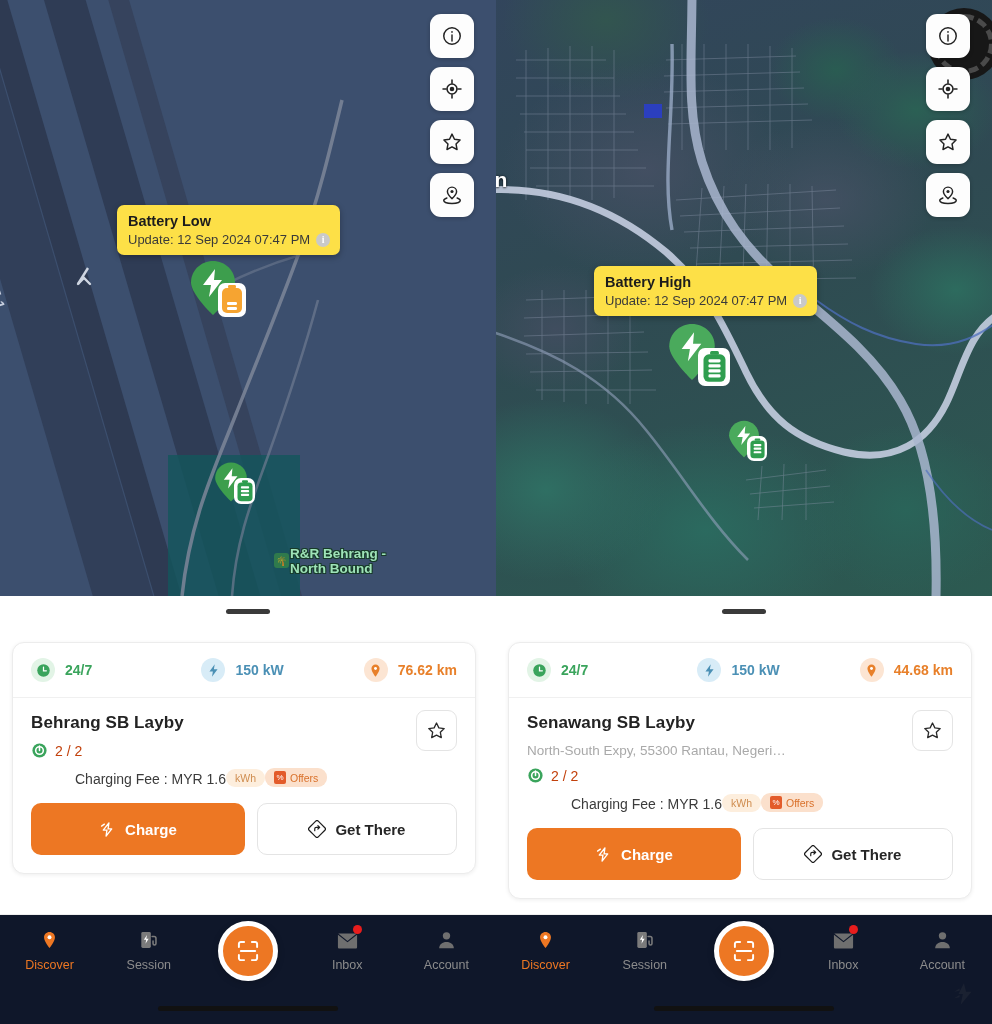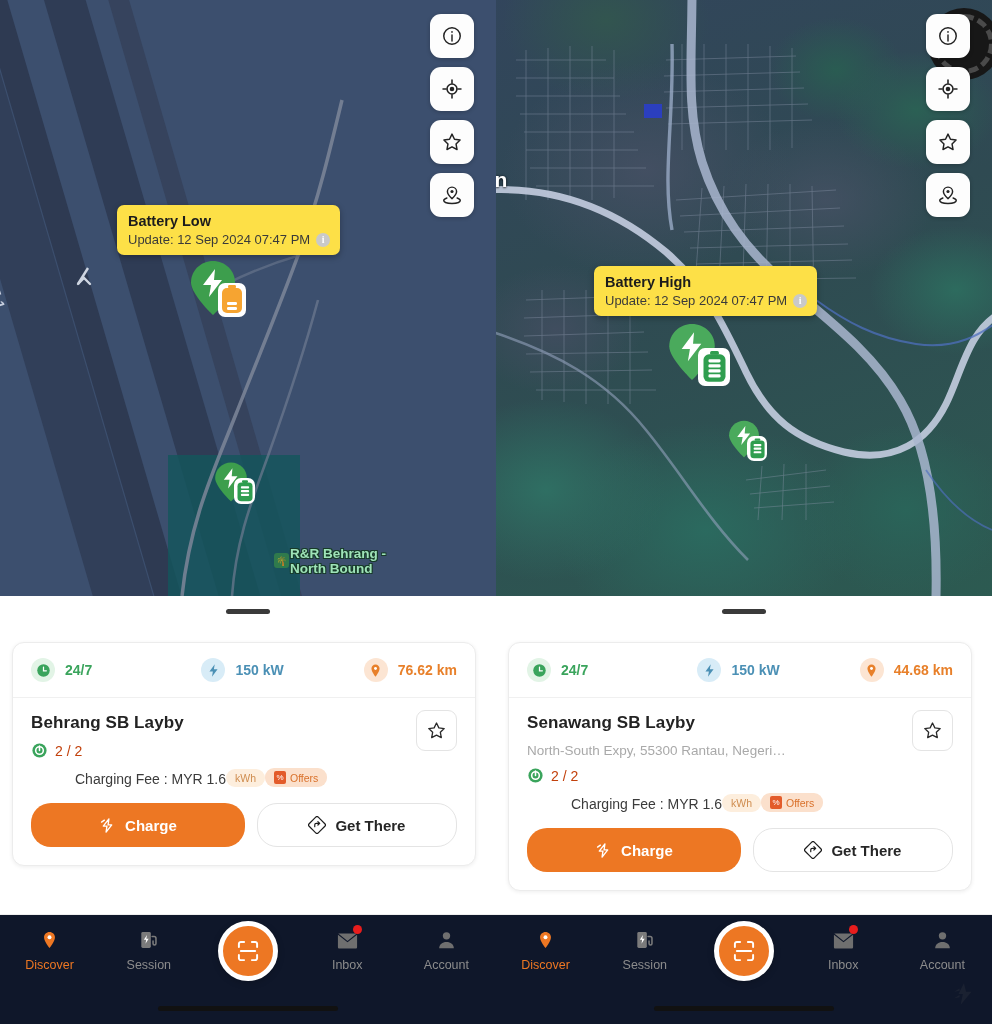--- a/index.html
+++ b/index.html
@@ -139,21 +139,21 @@
     width:12px; height:13px; border-radius:2px; background:#e35b2a; color:#fff;
     font-size:8px; display:flex; align-items:center; justify-content:center; flex:none;
   }
   .favbtn {
     position:absolute; right:18px; top:12px; width:41px; height:41px;
     border:1px solid #e4e4e4; border-radius:9px; background:#fff;
     display:flex; align-items:center; justify-content:center; cursor:pointer;
   }
   .cactions { display:flex; gap:12px; padding:16px 18px 18px; }
   .btn {
-    height:44px; border-radius:20px; display:flex; align-items:center;
+    height:52px; border-radius:10px; display:flex; align-items:center;
     justify-content:center; gap:9px; font-size:15px; cursor:pointer;
   }
   .btn.charge { flex:1.08; background:#ed7723; color:#fff; font-weight:bold; }
   .btn.there  { flex:1; background:#fff; border:1px solid #e4e4e4; color:#262626; font-weight:bold; }
 
   
   .tabbar {
     position:absolute; left:0; top:914px; width:496px; height:110px;
     background:#0f172a; border-top:1px solid #eeeeee;
   }

